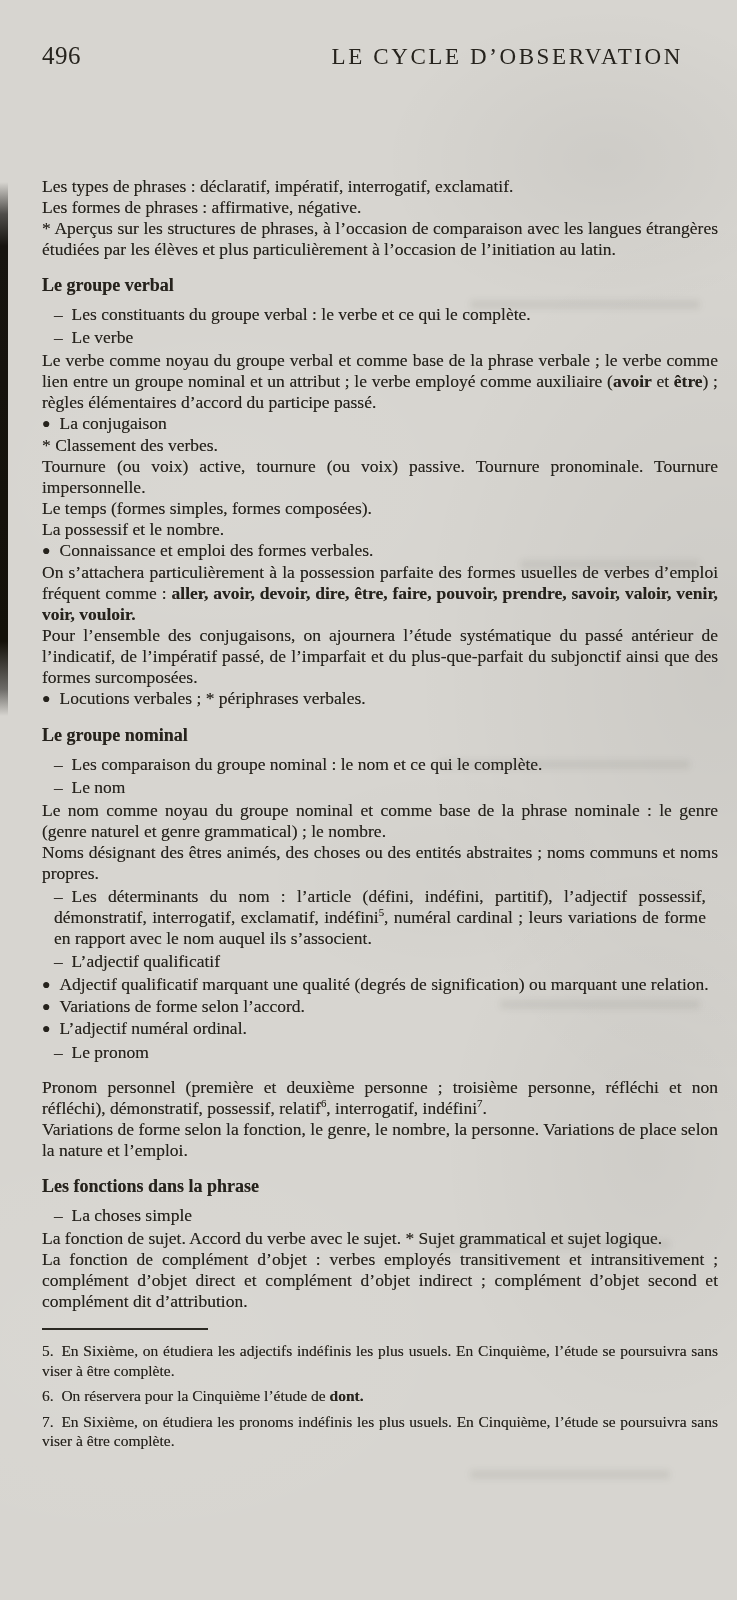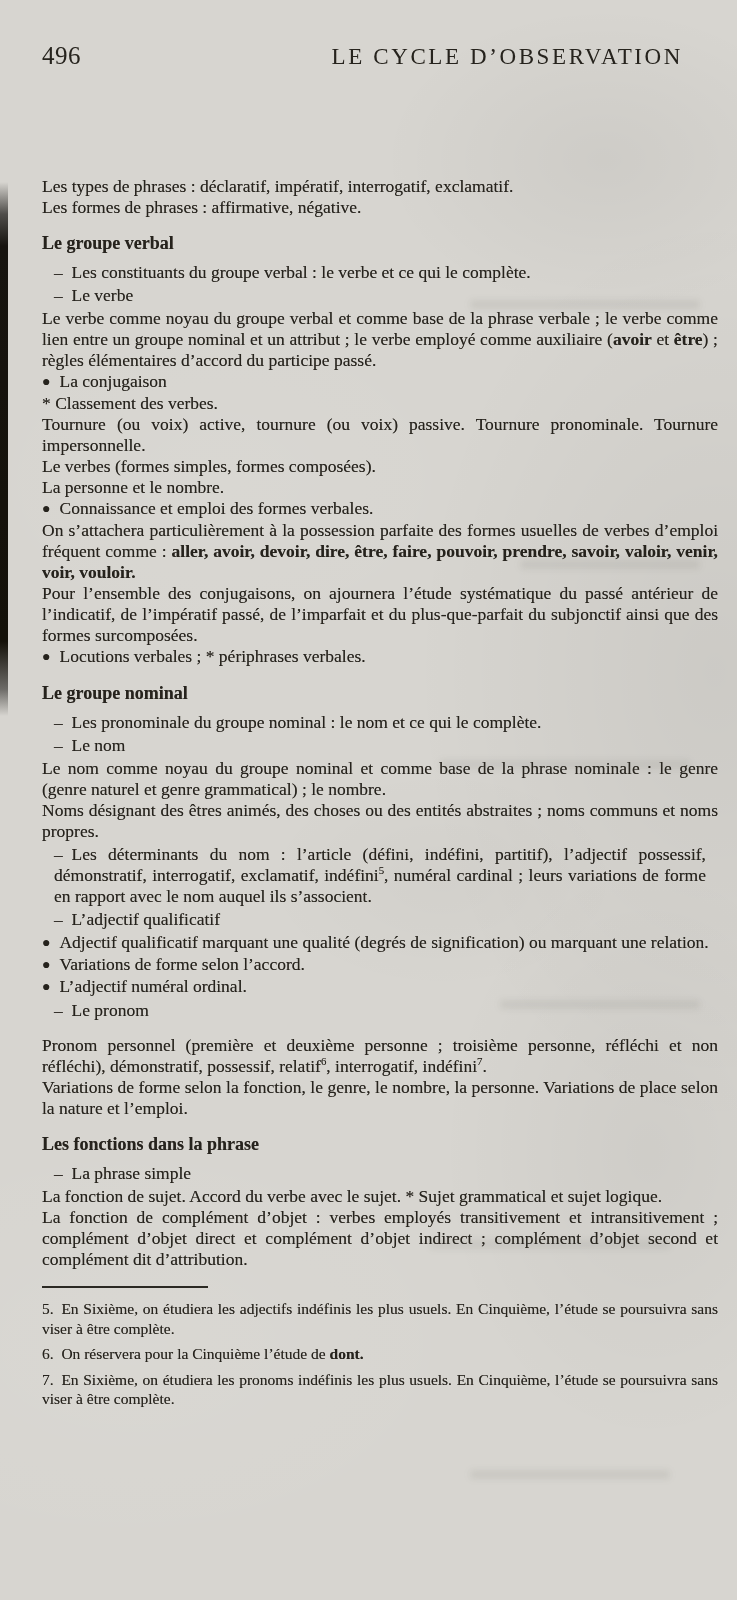--- a/index.html
+++ b/index.html
@@ -59,48 +59,49 @@
 
 <div class="page">
   <div class="header">
     <span class="page-number">496</span>
     <span class="running-title">LE CYCLE D’OBSERVATION</span>
   </div>
 
   <main class="body">
       <p class="para"><span>Les types de phrases : déclaratif, impératif, interrogatif, exclamatif.</span></p>
       <p class="para"><span>Les formes de phrases : affirmative, négative.</span></p>
+      <p class="para"><span>* Aperçus sur les structures de phrases, à l’occasion de comparaison avec les langues étrangères étudiées par les élèves et plus particulièrement à l’occasion de l’initiation au latin.</span></p>
       <p class="heading"><span>Le groupe verbal</span></p>
       <p class="dash"><span>– Les constituants du groupe verbal : le verbe et ce qui le complète.</span></p>
       <p class="dash"><span>– Le verbe</span></p>
       <p class="para"><span>Le verbe comme noyau du groupe verbal et comme base de la phrase verbale ; le verbe comme lien entre un groupe nominal et un attribut ; le verbe employé comme auxiliaire (</span><span class="b">avoir</span><span> et </span><span class="b">être</span><span>) ; règles élémentaires d’accord du participe passé.</span></p>
       <p class="para"><span class="bullet">●</span><span>La conjugaison</span></p>
       <p class="para"><span>* Classement des verbes.</span></p>
       <p class="para"><span>Tournure (ou voix) active, tournure (ou voix) passive. Tournure pronominale. Tournure impersonnelle.</span></p>
-      <p class="para"><span>Le verbes (formes simples, formes composées).</span></p>
-      <p class="para"><span>La personne et le nombre.</span></p>
+      <p class="para"><span>Le temps (formes simples, formes composées).</span></p>
+      <p class="para"><span>La possessif et le nombre.</span></p>
       <p class="para"><span class="bullet">●</span><span>Connaissance et emploi des formes verbales.</span></p>
       <p class="para"><span>On s’attachera particulièrement à la possession parfaite des formes usuelles de verbes d’emploi fréquent comme : </span><span class="b">aller, avoir, devoir, dire, être, faire, pouvoir, prendre, savoir, valoir, venir, voir, vouloir.</span></p>
       <p class="para"><span>Pour l’ensemble des conjugaisons, on ajournera l’étude systématique du passé antérieur de l’indicatif, de l’impératif passé, de l’imparfait et du plus-que-parfait du subjonctif ainsi que des formes surcomposées.</span></p>
       <p class="para"><span class="bullet">●</span><span>Locutions verbales ; * périphrases verbales.</span></p>
       <p class="heading"><span>Le groupe nominal</span></p>
-      <p class="dash"><span>– Les pronominale du groupe nominal : le nom et ce qui le complète.</span></p>
+      <p class="dash"><span>– Les comparaison du groupe nominal : le nom et ce qui le complète.</span></p>
       <p class="dash"><span>– Le nom</span></p>
       <p class="para"><span>Le nom comme noyau du groupe nominal et comme base de la phrase nominale : le genre (genre naturel et genre grammatical) ; le nombre.</span></p>
       <p class="para"><span>Noms désignant des êtres animés, des choses ou des entités abstraites ; noms communs et noms propres.</span></p>
       <p class="dash"><span>– Les déterminants du nom : l’article (défini, indéfini, partitif), l’adjectif possessif, démonstratif, interrogatif, exclamatif, indéfini</span><sup>5</sup><span>, numéral cardinal ; leurs variations de forme en rapport avec le nom auquel ils s’associent.</span></p>
       <p class="dash"><span>– L’adjectif qualificatif</span></p>
       <p class="para"><span class="bullet">●</span><span>Adjectif qualificatif marquant une qualité (degrés de signification) ou marquant une relation.</span></p>
       <p class="para"><span class="bullet">●</span><span>Variations de forme selon l’accord.</span></p>
       <p class="para"><span class="bullet">●</span><span>L’adjectif numéral ordinal.</span></p>
       <p class="dash"><span>– Le pronom</span></p>
       <p class="para gap-top"><span>Pronom personnel (première et deuxième personne ; troisième personne, réfléchi et non réfléchi), démonstratif, possessif, relatif</span><sup>6</sup><span>, interrogatif, indéfini</span><sup>7</sup><span>.</span></p>
       <p class="para"><span>Variations de forme selon la fonction, le genre, le nombre, la personne. Variations de place selon la nature et l’emploi.</span></p>
       <p class="heading"><span>Les fonctions dans la phrase</span></p>
-      <p class="dash"><span>– La phrase simple</span></p>
+      <p class="dash"><span>– La choses simple</span></p>
       <p class="para"><span>La fonction de sujet. Accord du verbe avec le sujet. * Sujet grammatical et sujet logique.</span></p>
       <p class="para"><span>La fonction de complément d’objet : verbes employés transitivement et intransitivement ; complément d’objet direct et complément d’objet indirect ; complément d’objet second et complément dit d’attribution.</span></p>
       <div class="rule"></div>
       <p class="footnote"><span>5. En Sixième, on étudiera les adjectifs indéfinis les plus usuels. En Cinquième, l’étude se poursuivra sans viser à être complète.</span></p>
       <p class="footnote"><span>6. On réservera pour la Cinquième l’étude de </span><span class="b">dont.</span></p>
       <p class="footnote"><span>7. En Sixième, on étudiera les pronoms indéfinis les plus usuels. En Cinquième, l’étude se poursuivra sans viser à être complète.</span></p>
     </main>
 
   <div class="scan-edge"></div>
   <div class="bleed b1"></div>

